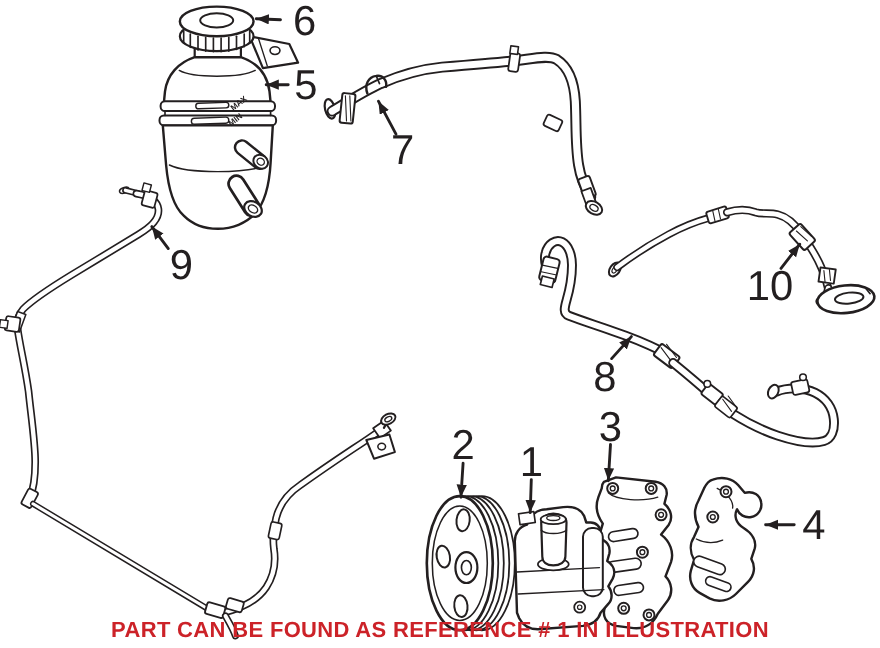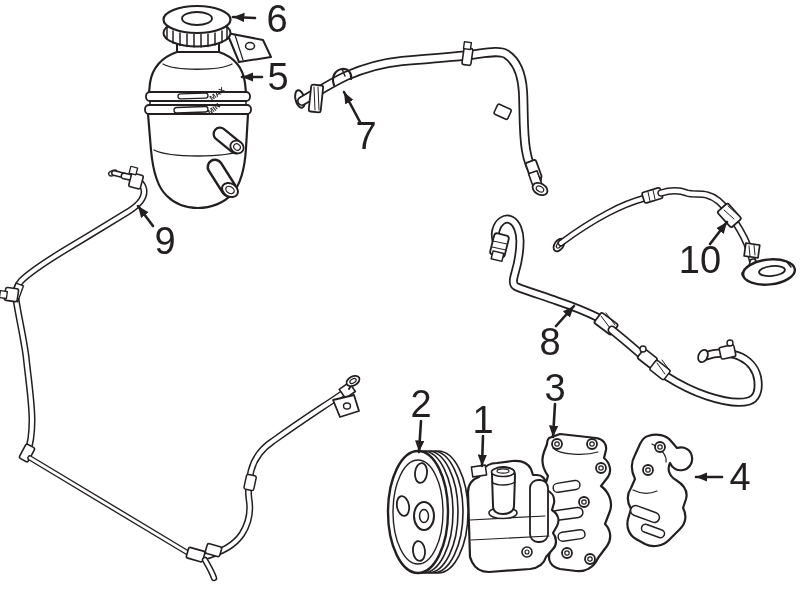--- a/index.html
+++ b/index.html
@@ -262,13 +262,16 @@
       <line x1="153" y1="226" x2="138" y2="206" class="ln" stroke-width="2.6" marker-end="url(#ah)"></line>
       <text x="165" y="254" class="num">9</text>
     </g>
     <g>
       <line x1="710" y1="244" x2="727" y2="222" class="ln" stroke-width="2.6" marker-end="url(#ah)"></line>
       <text x="700" y="273" class="num">10</text>
     </g>
   </g>
 </svg>
 
+<div id="notice">
+  <span>PART CAN BE FOUND AS REFERENCE # 1 IN ILLUSTRATION</span>
 </div>
+</div>
 
 </body></html>

